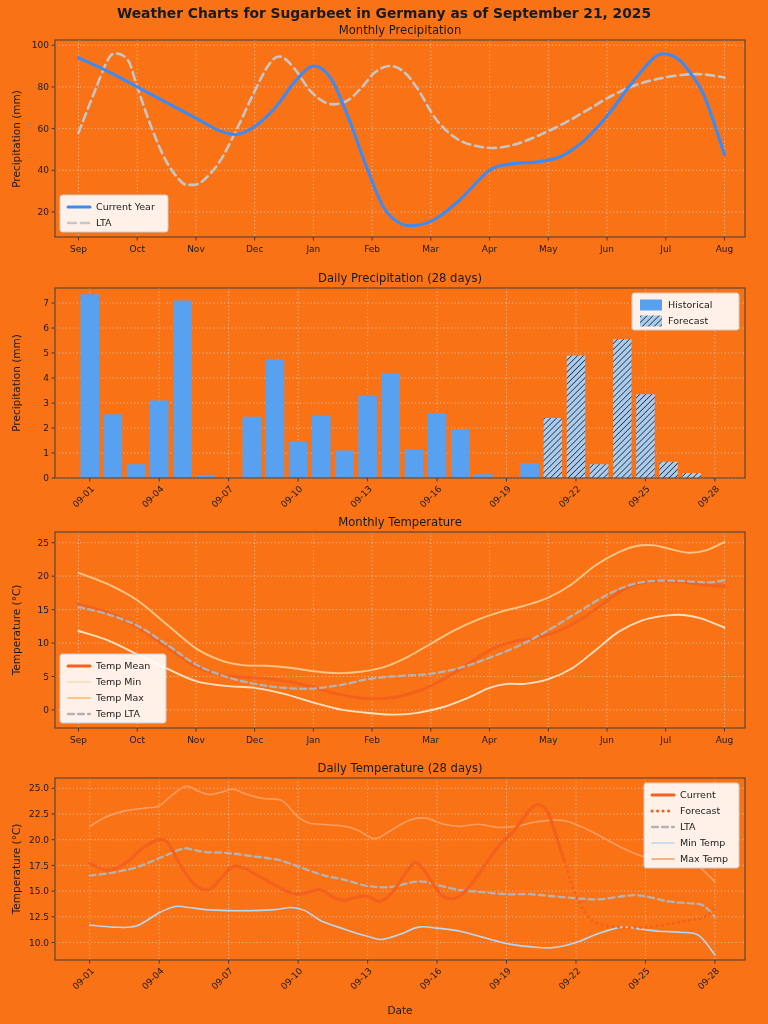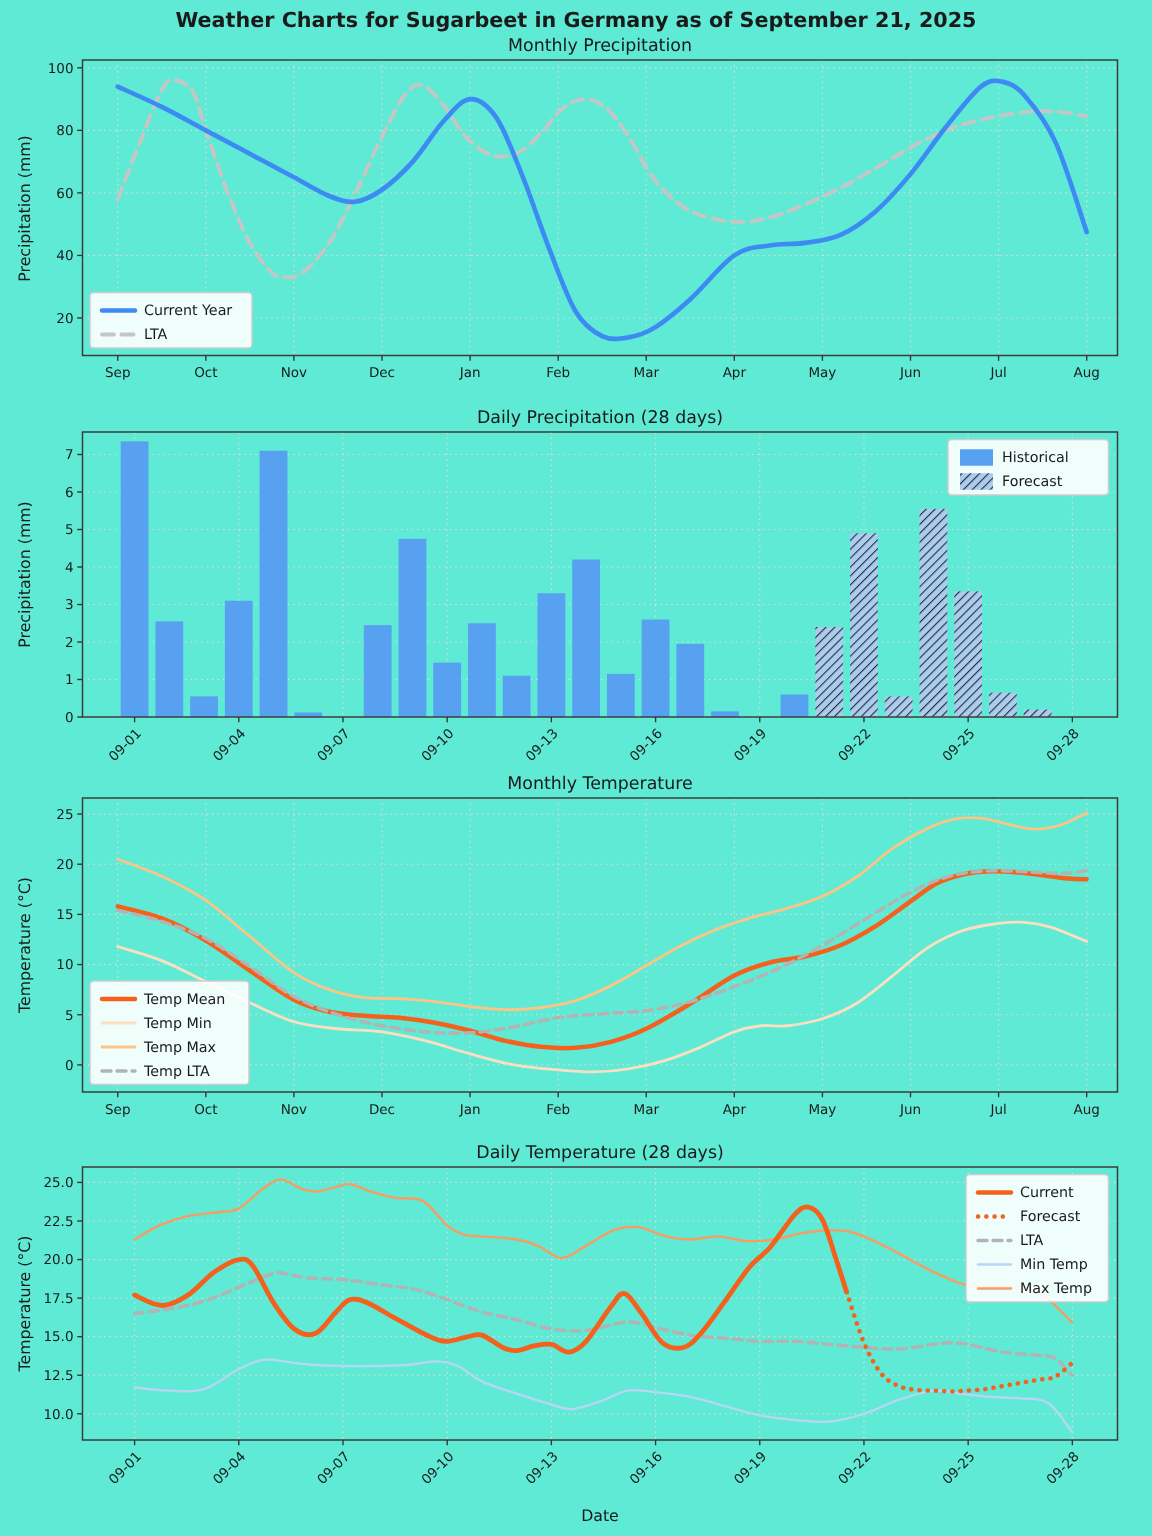--- a/index.html
+++ b/index.html
@@ -1,17 +1,17 @@
 <!DOCTYPE html>
 <html><head>
 <meta charset="utf-8">
 <style>
   html,body{margin:0;padding:0;background:#ffffff;}
   body{font-family:"DejaVu Sans",sans-serif;}
-  #figure{position:relative;width:768px;height:1024px;background:#5eead4;overflow:hidden;}
+  #figure{position:relative;width:768px;height:1024px;background:#f97316;overflow:hidden;}
   svg text{fill:#1a1a1a;}
   text.figure-title{font-weight:bold;font-size:13.8px;}
   text.chart-title{font-size:11.6px;}
   text.axis-label{font-size:10.5px;}
 </style>
 </head>
 <body>
 
 <div id="figure">
   <svg id="fig-svg" width="768" height="1024" viewBox="0 0 768 1024">

